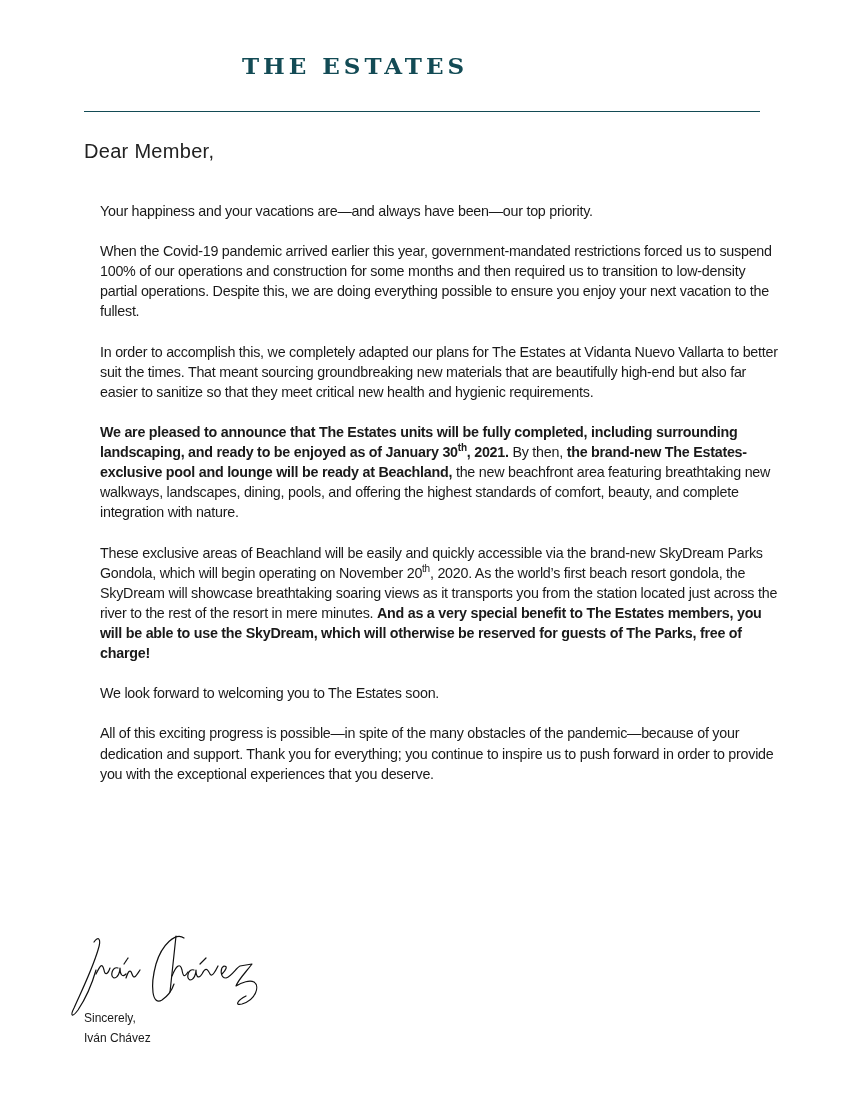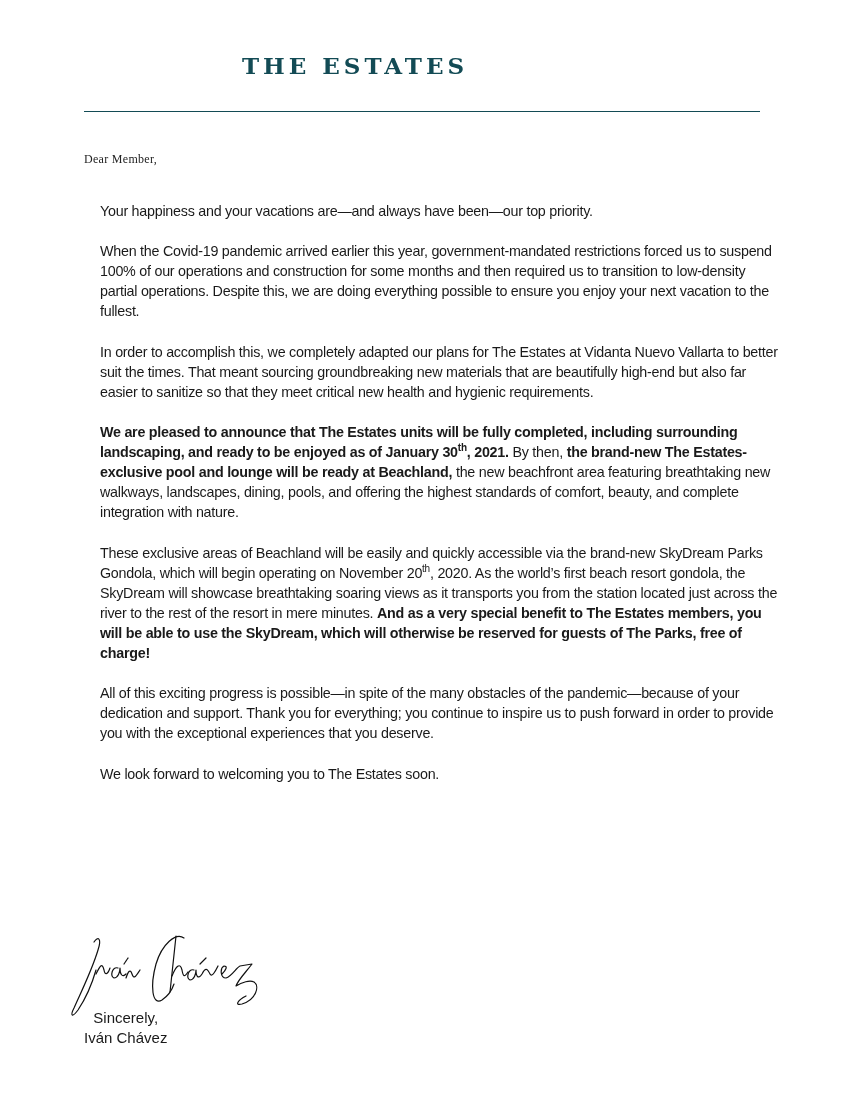--- a/index.html
+++ b/index.html
@@ -8,57 +8,57 @@
   .brand {
     position: absolute; left: 0; right: 0; top: 52px; text-align: center;
     font-family: "DejaVu Serif", serif; font-weight: bold; font-size: 23px;
     letter-spacing: 4px; color: #134b55;
   }
   .rule {
     position: absolute; left: 84px; width: 676px; top: 111px; height: 0;
     border-top: 1.5px solid #134b55;
   }
   .salutation {
-    position: absolute; left: 84px; top: 152px;
-    font-family: Liberation Serif, serif; font-size: 12px; color: #222;
+    position: absolute; left: 84px; top: 140px;
+    font-family: Liberation Sans, sans-serif; font-size: 20px; color: #222;
     letter-spacing: 0.3px;
   }
   .body-text {
     position: absolute; left: 84px; top: 201px; width: 686px;
     font-family: "Liberation Sans", sans-serif; font-size: 14.3px; line-height: 20.1px;
     color: #1a1a1a; letter-spacing: -0.25px; margin-left: 16px;
   }
   .body-text p { margin: 0 0 20.1px 0; }
   .body-text b { font-weight: bold; }
   sup { font-size: 10px; line-height: 0; vertical-align: super; }
   .signature {
     position: absolute; left: 66px; top: 930px; width: 210px; height: 90px;
   }
   .closing {
     position: absolute; left: 84px; top: 1008px;
-    font-family: "Liberation Sans", sans-serif; font-size: 15px; line-height: 20px; color: #1a1a1a; text-align: center;
+    font-family: "Liberation Sans", sans-serif; font-size: 12px; line-height: 20px; color: #1a1a1a;
   }
 </style>
 </head>
 <body>
 
 <div class="page">
   <div class="brand">THE ESTATES</div>
   <div class="rule"></div>
 
   <div class="salutation">Dear Member,</div>
 
   <div class="body-text">
     <p>Your happiness and your vacations are—and always have been—our top priority.</p>
     <p>When the Covid-19 pandemic arrived earlier this year, government-mandated restrictions forced us to suspend 100% of our operations and construction for some months and then required us to transition to low-density partial operations. Despite this, we are doing everything possible to ensure you enjoy your next vacation to the fullest.</p>
     <p>In order to accomplish this, we completely adapted our plans for The Estates at Vidanta Nuevo Vallarta to better suit the times. That meant sourcing groundbreaking new materials that are beautifully high-end but also far easier to sanitize so that they meet critical new health and hygienic requirements.</p>
     <p><b>We are pleased to announce that The Estates units will be fully completed, including surrounding landscaping, and ready to be enjoyed as of January 30</b><b><sup>th</sup></b><b>, 2021.</b><span> By then, </span><b>the brand-new The Estates-exclusive pool and lounge will be ready at Beachland,</b><span> the new beachfront area featuring breathtaking new walkways, landscapes, dining, pools, and offering the highest standards of comfort, beauty, and complete integration with nature.</span></p>
     <p><span>These exclusive areas of Beachland will be easily and quickly accessible via the brand-new SkyDream Parks Gondola, which will begin operating on November 20</span><sup>th</sup><span>, 2020. As the world’s first beach resort gondola, the SkyDream will showcase breathtaking soaring views as it transports you from the station located just across the river to the rest of the resort in mere minutes. </span><b>And as a very special benefit to The Estates members, you will be able to use the SkyDream, which will otherwise be reserved for guests of The Parks, free of charge!</b></p>
+    <p>We look forward to welcoming you to The Estates soon.</p>
     <p>All of this exciting progress is possible—in spite of the many obstacles of the pandemic—because of your dedication and support. Thank you for everything; you continue to inspire us to push forward in order to provide you with the exceptional experiences that you deserve.</p>
-    <p>We look forward to welcoming you to The Estates soon.</p>
   </div>
 
   <svg class="signature" viewBox="0 0 210 90" fill="none" stroke="#111" stroke-width="1.2" stroke-linecap="round" stroke-linejoin="round">
     <path d="M28 12 C 32 6, 36 8, 32 20 C 26 40, 16 60, 8 78 C 4 86, 6 88, 12 80 C 20 68, 26 54, 30 40"></path>
     <path d="M30 44 C 34 36, 36 32, 38 40 C 39 46, 42 44, 44 38"></path>
     <path d="M52 38 C 46 36, 44 46, 48 48 C 52 48, 54 42, 54 38 C 54 44, 56 48, 60 44"></path>
     <path d="M58 34 L 62 28"></path>
     <path d="M60 48 C 62 42, 64 38, 66 44 C 68 50, 70 46, 74 40"></path>
     <path d="M118 8 C 110 2, 96 14, 90 34 C 84 56, 86 76, 96 70 C 102 66, 106 60, 108 54"></path>
     <path d="M110 6 C 108 24, 106 42, 104 62"></path>

